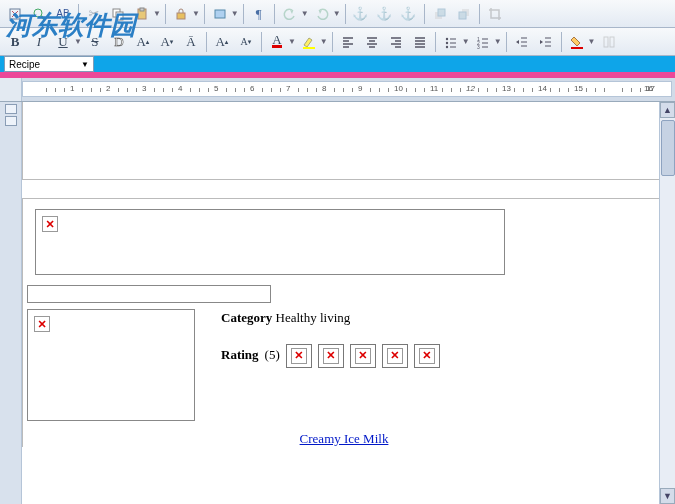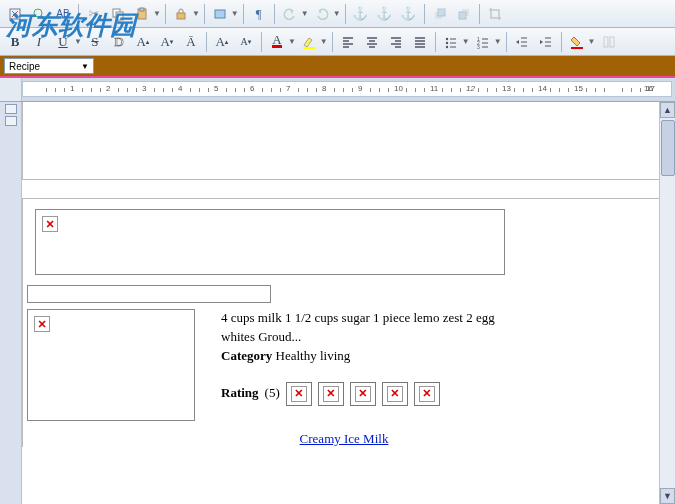--- a/index.html
+++ b/index.html
@@ -5,21 +5,21 @@
 * { margin: 0; padding: 0; box-sizing: border-box; }
 body { font-family: Tahoma, Arial, sans-serif; font-size: 11px; background: #fff; width: 675px; height: 504px; overflow: hidden; position: relative; }
 .watermark { position: absolute; top: 8px; left: 6px; z-index: 100; pointer-events: none; }
 .watermark .t1 { font-size: 26px; font-weight: bold; font-style: italic; color: #2b7fc5; font-family: "Microsoft YaHei", sans-serif; }
 .watermark .t2 { font-size: 15px; font-weight: bold; color: #0d7f2e; font-family: Arial; letter-spacing: 0.5px; margin-top: -2px; }
 .toolbar { background: linear-gradient(#f7f9fb,#e3eaf3); border-bottom: 1px solid #a8b6c9; padding: 2px 4px; display: flex; align-items: center; gap: 2px; height: 28px; }
 .btn { width: 22px; height: 22px; display: flex; align-items: center; justify-content: center; border: 1px solid transparent; border-radius: 2px; cursor: pointer; font-size: 13px; color: #3a4a5f; }
 .btn.disabled { opacity: 0.4; cursor: default; }
 .sep { width: 1px; height: 20px; background: #a8b6c9; margin: 0 2px; }
 .dd { font-size: 8px; color: #667; margin-left: -2px; }
-.style-bar { background: #a16207; border-bottom: 2px solid #ec4899; height: 22px; display: flex; align-items: center; padding: 0 4px; }
+.style-bar { background: #0ea5e9; border-bottom: 6px solid #ec4899; height: 22px; display: flex; align-items: center; padding: 0 4px; }
 .style-box { background: #fff; border: 1px solid #7f9db9; font-size: 10px; padding: 1px 4px; width: 90px; height: 16px; display: flex; align-items: center; justify-content: space-between; }
 .ruler-area { background: #d1dbe8; border-bottom: 1px solid #9ab; display: flex; height: 24px; }
 .ruler-corner { width: 22px; background: #e3eaf2; border-right: 1px solid #b5c5d8; }
 .ruler-h { flex: 1; background: #fff; position: relative; font-size: 8px; color: #555; border: 1px solid #b5c5d8; margin: 3px 3px 3px 0; height: 16px; overflow: hidden; }
 .ruler-h .tick { position: absolute; top: 0; height: 100%; border-left: 1px solid #888; }
 .ruler-h .num { position: absolute; top: 2px; }
 .main { display: flex; height: calc(504px - 28px - 28px - 22px - 24px); }
 .vruler { width: 22px; background: #d8e1ed; border-right: 1px solid #b5c5d8; position: relative; }
 .vmark { width: 12px; height: 10px; margin: 2px auto; border: 1px solid #8a9db5; background: #eef3fa; }
 .doc-area { flex: 1; background: #fff; overflow: hidden; position: relative; }
@@ -337,21 +337,20 @@
       <div class="wide-img img-box">
         <span class="broken">✕</span>
       </div>
       <div class="thin-box img-box"></div>
 
       <div class="content-row">
         <div class="left-img img-box">
           <span class="broken">✕</span>
         </div>
         <div class="right-text">
-          <div>4 cups milk 1 1/2 cups sugar 1 piece lemo zest 2 egg whites Groud...</div>
           <div><b>Category</b> <span>Healthy living</span></div>
           <div class="rating-row">
             <b>Rating</b>
             <span>(5)</span>
             <div class="star">
                 <span class="broken" style="margin:0">✕</span>
               </div>
             <div class="star">
                 <span class="broken" style="margin:0">✕</span>
               </div>

